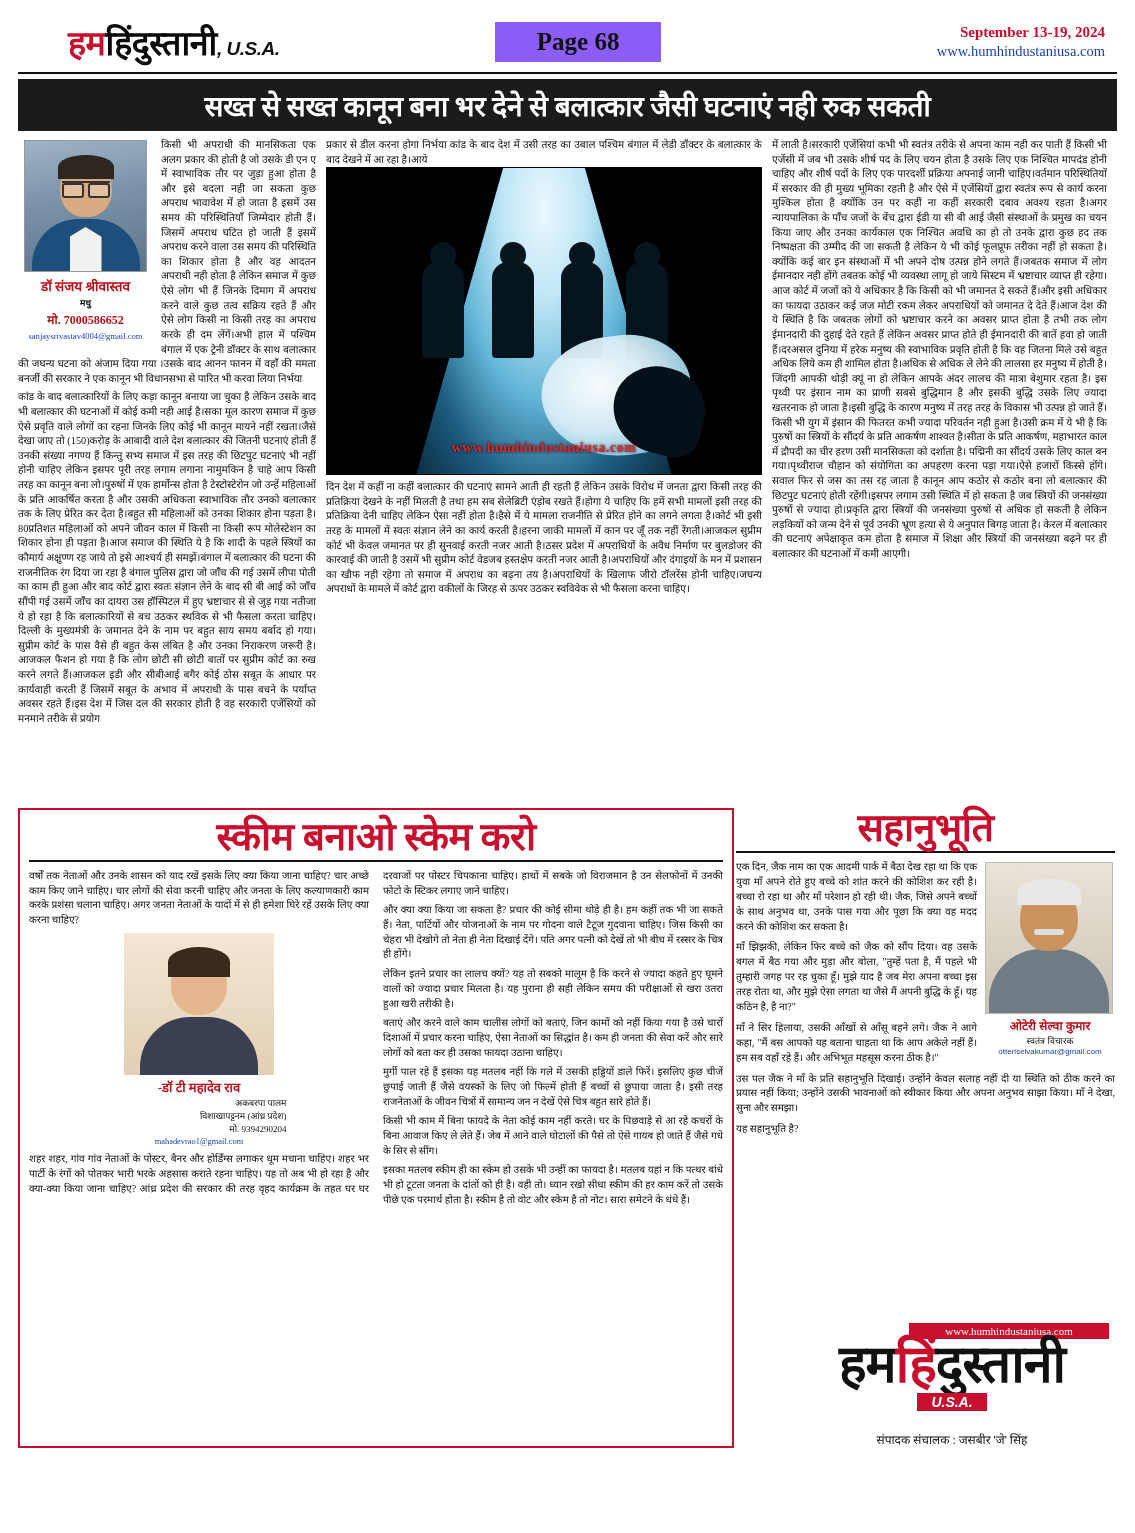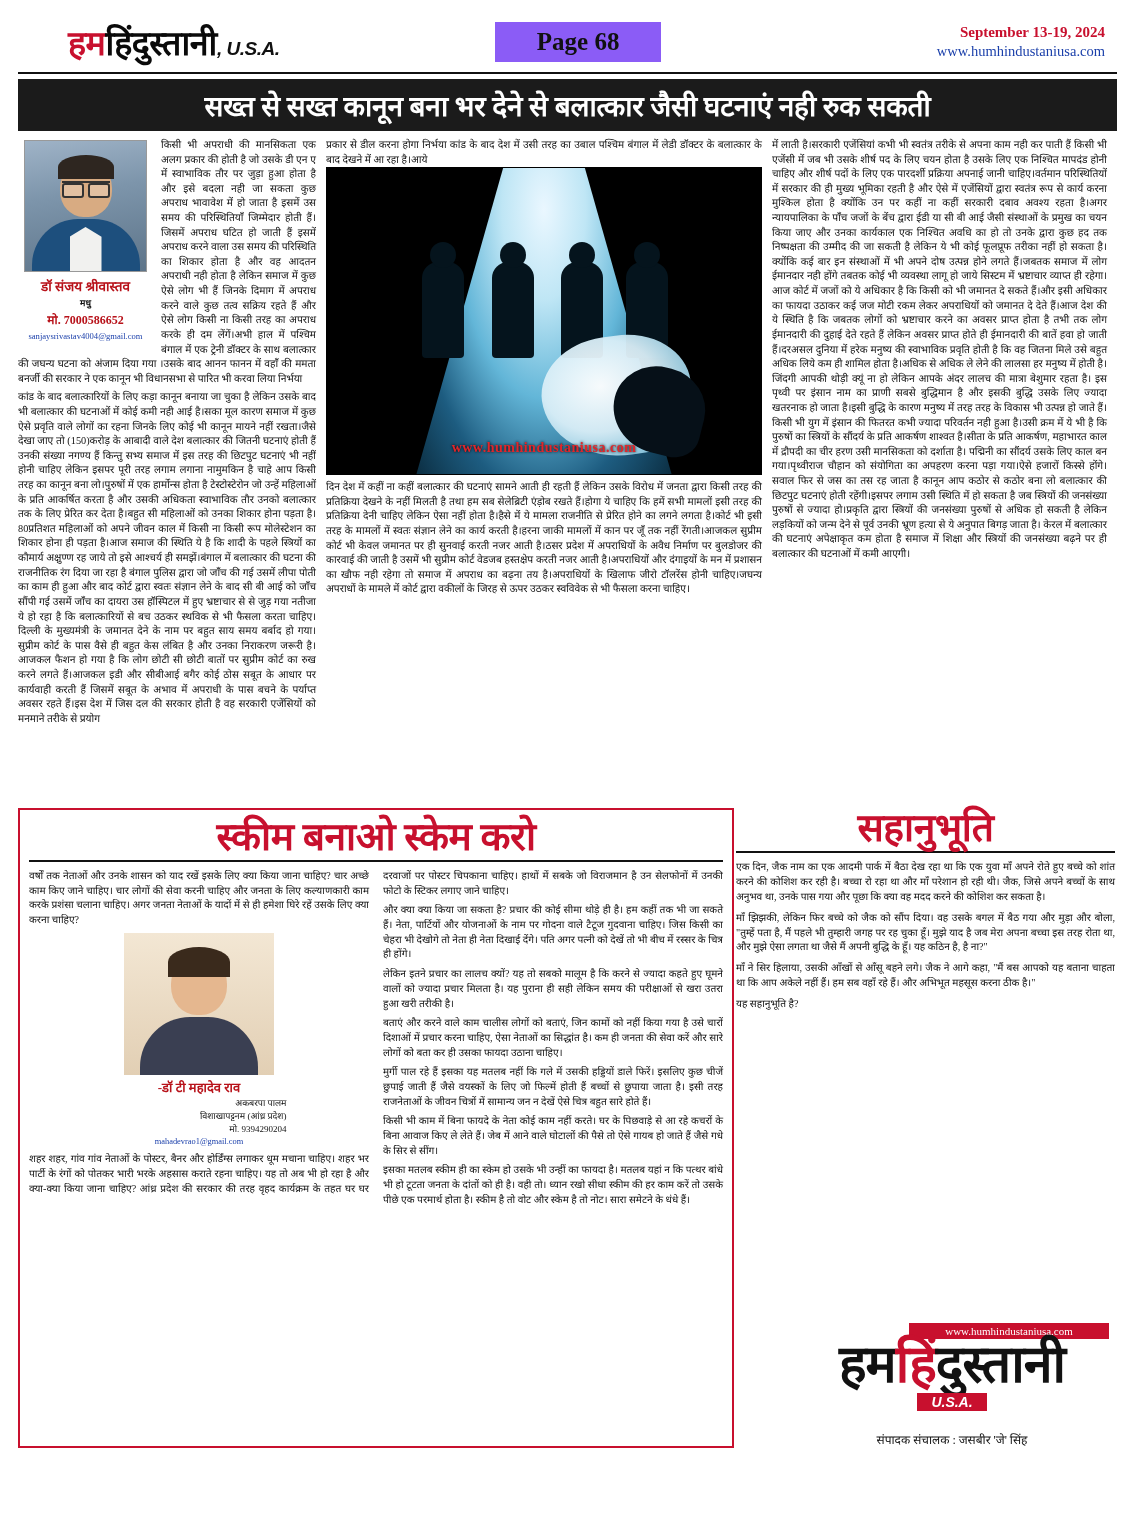--- a/index.html
+++ b/index.html
@@ -521,25 +521,37 @@
         <p>मुर्गी पाल रहे हैं इसका यह मतलब नहीं कि गले में उसकी हड्डियों डाले फिरें। इसलिए कुछ चीजें छुपाई जाती हैं जैसे वयस्कों के लिए जो फिल्में होती हैं बच्चों से छुपाया जाता है। इसी तरह राजनेताओं के जीवन चित्रों में सामान्य जन न देखें ऐसे चित्र बहुत सारे होते हैं।</p>
         <p>किसी भी काम में बिना फायदे के नेता कोई काम नहीं करते। घर के पिछवाड़े से आ रहे कचरों के बिना आवाज किए ले लेते हैं। जेब में आने वाले घोटालों की पैसे तो ऐसे गायब हो जाते हैं जैसे गधे के सिर से सींग।</p>
         <p>इसका मतलब स्कीम ही का स्केम हो उसके भी उन्हीं का फायदा है। मतलब यहां न कि पत्थर बांधे भी हो टूटता जनता के दांतों को ही है। वही तो। ध्यान रखो सीधा स्कीम की हर काम करें तो उसके पीछे एक परमार्थ होता है। स्कीम है तो वोट और स्केम है तो नोट। सारा समेटने के धंधे हैं।</p>
       </div>
     </div>
 
     <div class="lower-right">
       <div class="sec-title">सहानुभूति</div>
       <div class="sec-title-rule"></div>
 
+      <div class="right-photo-wrap">
+        <div class="right-photo">
+          <div class="rbody"></div>
+          <div class="rhead"></div>
+          <div class="rhair"></div>
+          <div class="rmoust"></div>
+        </div>
+        <div class="rp-name">ओटेरी सेल्वा कुमार</div>
+        <div class="rp-role">स्वतंत्र विचारक</div>
+        <div class="rp-mail">otteriselvakumar@gmail.com</div>
+      </div>
 
       <div class="right-body">
         <p>एक दिन, जैक नाम का एक आदमी पार्क में बैठा देख रहा था कि एक युवा माँ अपने रोते हुए बच्चे को शांत करने की कोशिश कर रही है। बच्चा रो रहा था और माँ परेशान हो रही थी। जैक, जिसे अपने बच्चों के साथ अनुभव था, उनके पास गया और पूछा कि क्या वह मदद करने की कोशिश कर सकता है।</p>
         <p>माँ झिझकी, लेकिन फिर बच्चे को जैक को सौंप दिया। वह उसके बगल में बैठ गया और मुड़ा और बोला, "तुम्हें पता है, मैं पहले भी तुम्हारी जगह पर रह चुका हूँ। मुझे याद है जब मेरा अपना बच्चा इस तरह रोता था, और मुझे ऐसा लगता था जैसे मैं अपनी बुद्धि के हूँ। यह कठिन है, है ना?"</p>
         <p>माँ ने सिर हिलाया, उसकी आँखों से आँसू बहने लगे। जैक ने आगे कहा, "मैं बस आपको यह बताना चाहता था कि आप अकेले नहीं हैं। हम सब वहाँ रहे हैं। और अभिभूत महसूस करना ठीक है।"</p>
+        <p>उस पल जैक ने माँ के प्रति सहानुभूति दिखाई। उन्होंने केवल सलाह नहीं दी या स्थिति को ठीक करने का प्रयास नहीं किया; उन्होंने उसकी भावनाओं को स्वीकार किया और अपना अनुभव साझा किया। माँ ने देखा, सुना और समझा।</p>
         <p>यह सहानुभूति है?</p>
       </div>
 
       <div class="footer-logo">
         <div class="fl-url">www.humhindustaniusa.com</div>
         <div class="fl-main">
           <span>हम</span><span class="red">हिं</span><span>दुस्तानी</span>
         </div>
         <div class="fl-usa">U.S.A.</div>
         <div class="fl-editor">संपादक संचालक : जसबीर 'जे' सिंह</div>

